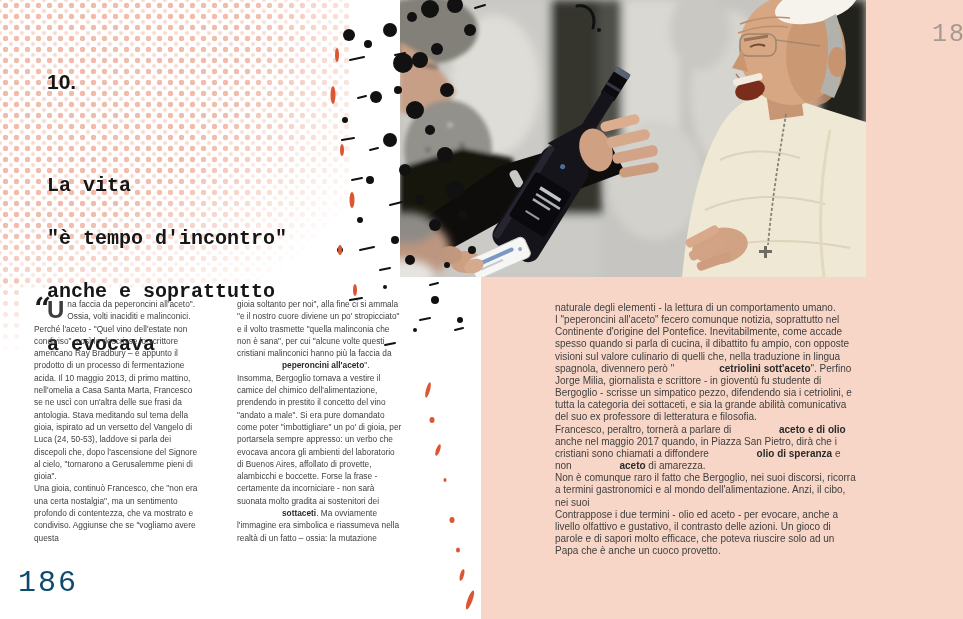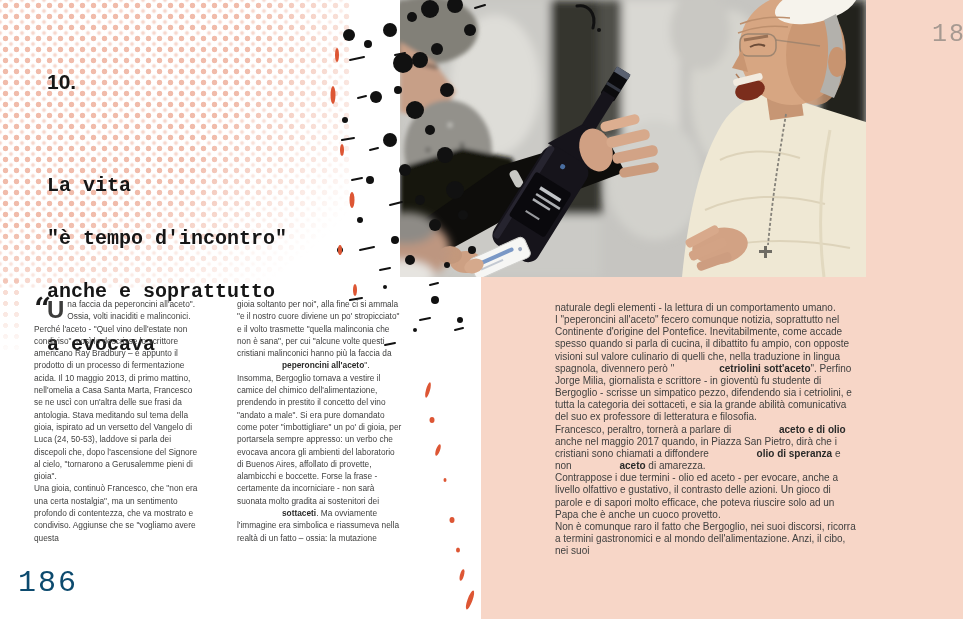--- a/index.html
+++ b/index.html
@@ -271,20 +271,20 @@
   </div>
 
   <div class="bodytext col2">
     <p class="para"><span class="run">gioia soltanto per noi", alla fine ci si ammala "e il nostro cuore diviene un po' stropicciato" e il volto trasmette "quella malinconia che non è sana", per cui "alcune volte questi cristiani malinconici hanno più la faccia da </span><span class="run b">peperoncini all'aceto</span><span class="run">". Insomma, Bergoglio tornava a vestire il camice del chimico dell'alimentazione, prendendo in prestito il concetto del vino "andato a male". Si era pure domandato come poter "imbottigliare" un po' di gioia, per portarsela sempre appresso: un verbo che evocava ancora gli ambienti del laboratorio di Buenos Aires, affollato di provette, alambicchi e boccette. Forse la frase - certamente da incorniciare - non sarà suonata molto gradita ai sostenitori dei </span><span class="run b">sottaceti</span><span class="run">. Ma ovviamente l'immagine era simbolica e riassumeva nella realtà di un fatto – ossia: la mutazione</span></p>
   </div>
 
   <div class="bodytext rightblock">
     <p class="para"><span class="run">naturale degli elementi - la lettura di un comportamento umano.</span></p>
     <p class="para"><span class="run">I "peperoncini all'aceto" fecero comunque notizia, soprattutto nel Continente d'origine del Pontefice. Inevitabilmente, come accade spesso quando si parla di cucina, il dibattito fu ampio, con opposte visioni sul valore culinario di quelli che, nella traduzione in lingua spagnola, divennero però "</span><span class="run b">cetriolini sott'aceto</span><span class="run">". Perfino Jorge Milia, giornalista e scrittore - in gioventù fu studente di Bergoglio - scrisse un simpatico pezzo, difendendo sia i cetriolini, e tutta la categoria dei sottaceti, e sia la grande abilità comunicativa del suo ex professore di letteratura e filosofia.</span></p>
     <p class="para"><span class="run">Francesco, peraltro, tornerà a parlare di </span><span class="run b">aceto e di olio</span><span class="run"> anche nel maggio 2017 quando, in Piazza San Pietro, dirà che i cristiani sono chiamati a diffondere </span><span class="run b">olio di speranza</span><span class="run"> e non </span><span class="run b">aceto</span><span class="run"> di amarezza.</span></p>
+    <p class="para"><span class="run">Non è comunque raro il fatto che Bergoglio, nei suoi discorsi, ricorra a termini gastronomici e al mondo dell'alimentazione. Anzi, il cibo, nei suoi</span></p>
     <p class="para"><span class="run">Contrappose i due termini - olio ed aceto - per evocare, anche a livello olfattivo e gustativo, il contrasto delle azioni. Un gioco di parole e di sapori molto efficace, che poteva riuscire solo ad un Papa che è anche un cuoco provetto.</span></p>
-    <p class="para"><span class="run">Non è comunque raro il fatto che Bergoglio, nei suoi discorsi, ricorra a termini gastronomici e al mondo dell'alimentazione. Anzi, il cibo, nei suoi</span></p>
   </div>
 
   <div class="pagenum pagenum-left">186</div>
   <div class="pagenum pagenum-right">187</div>
 
 </div>
 
 </body></html>

